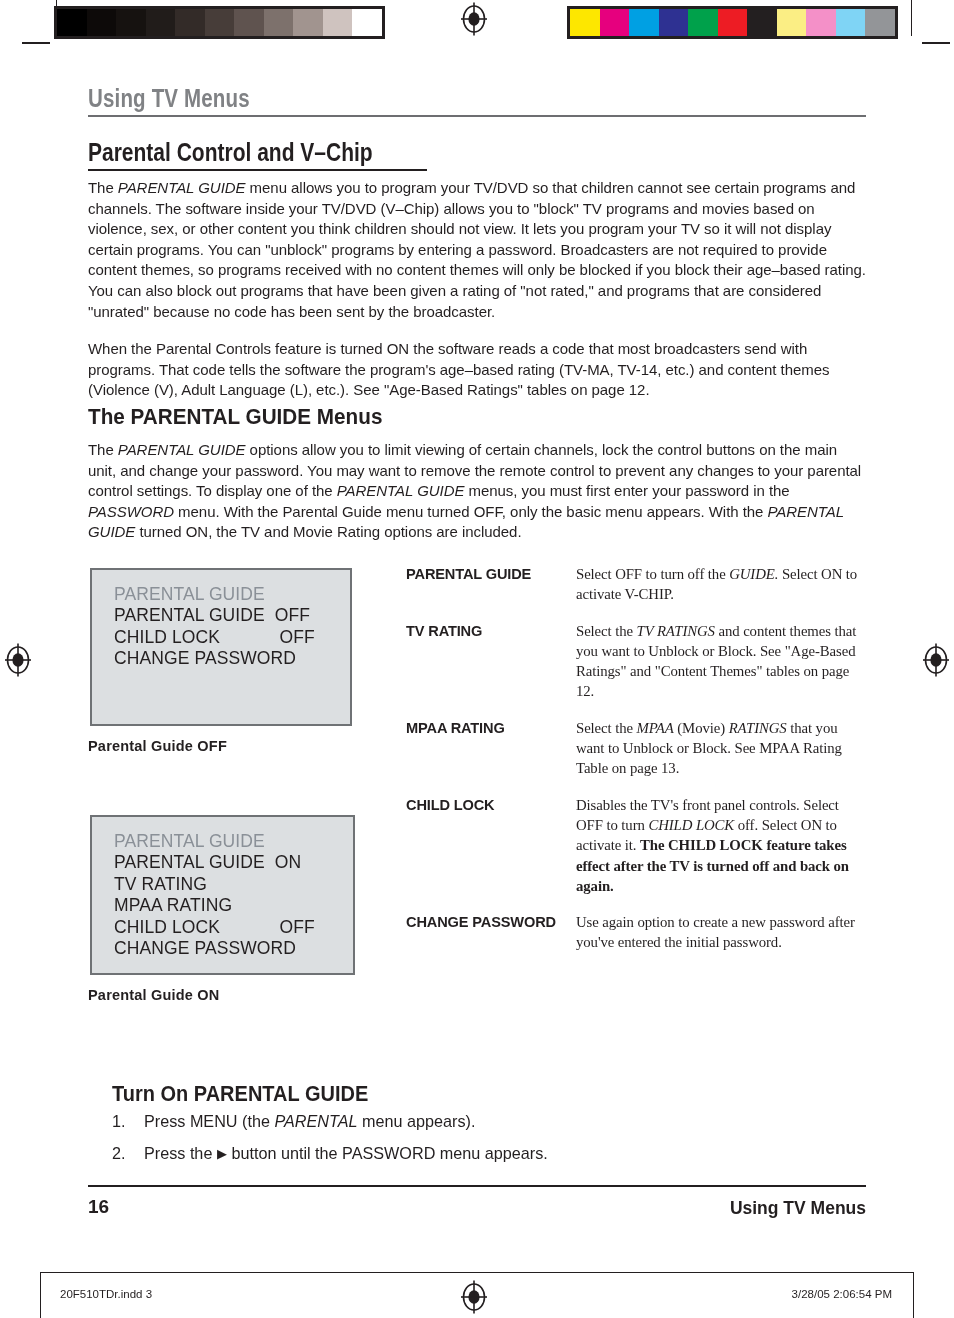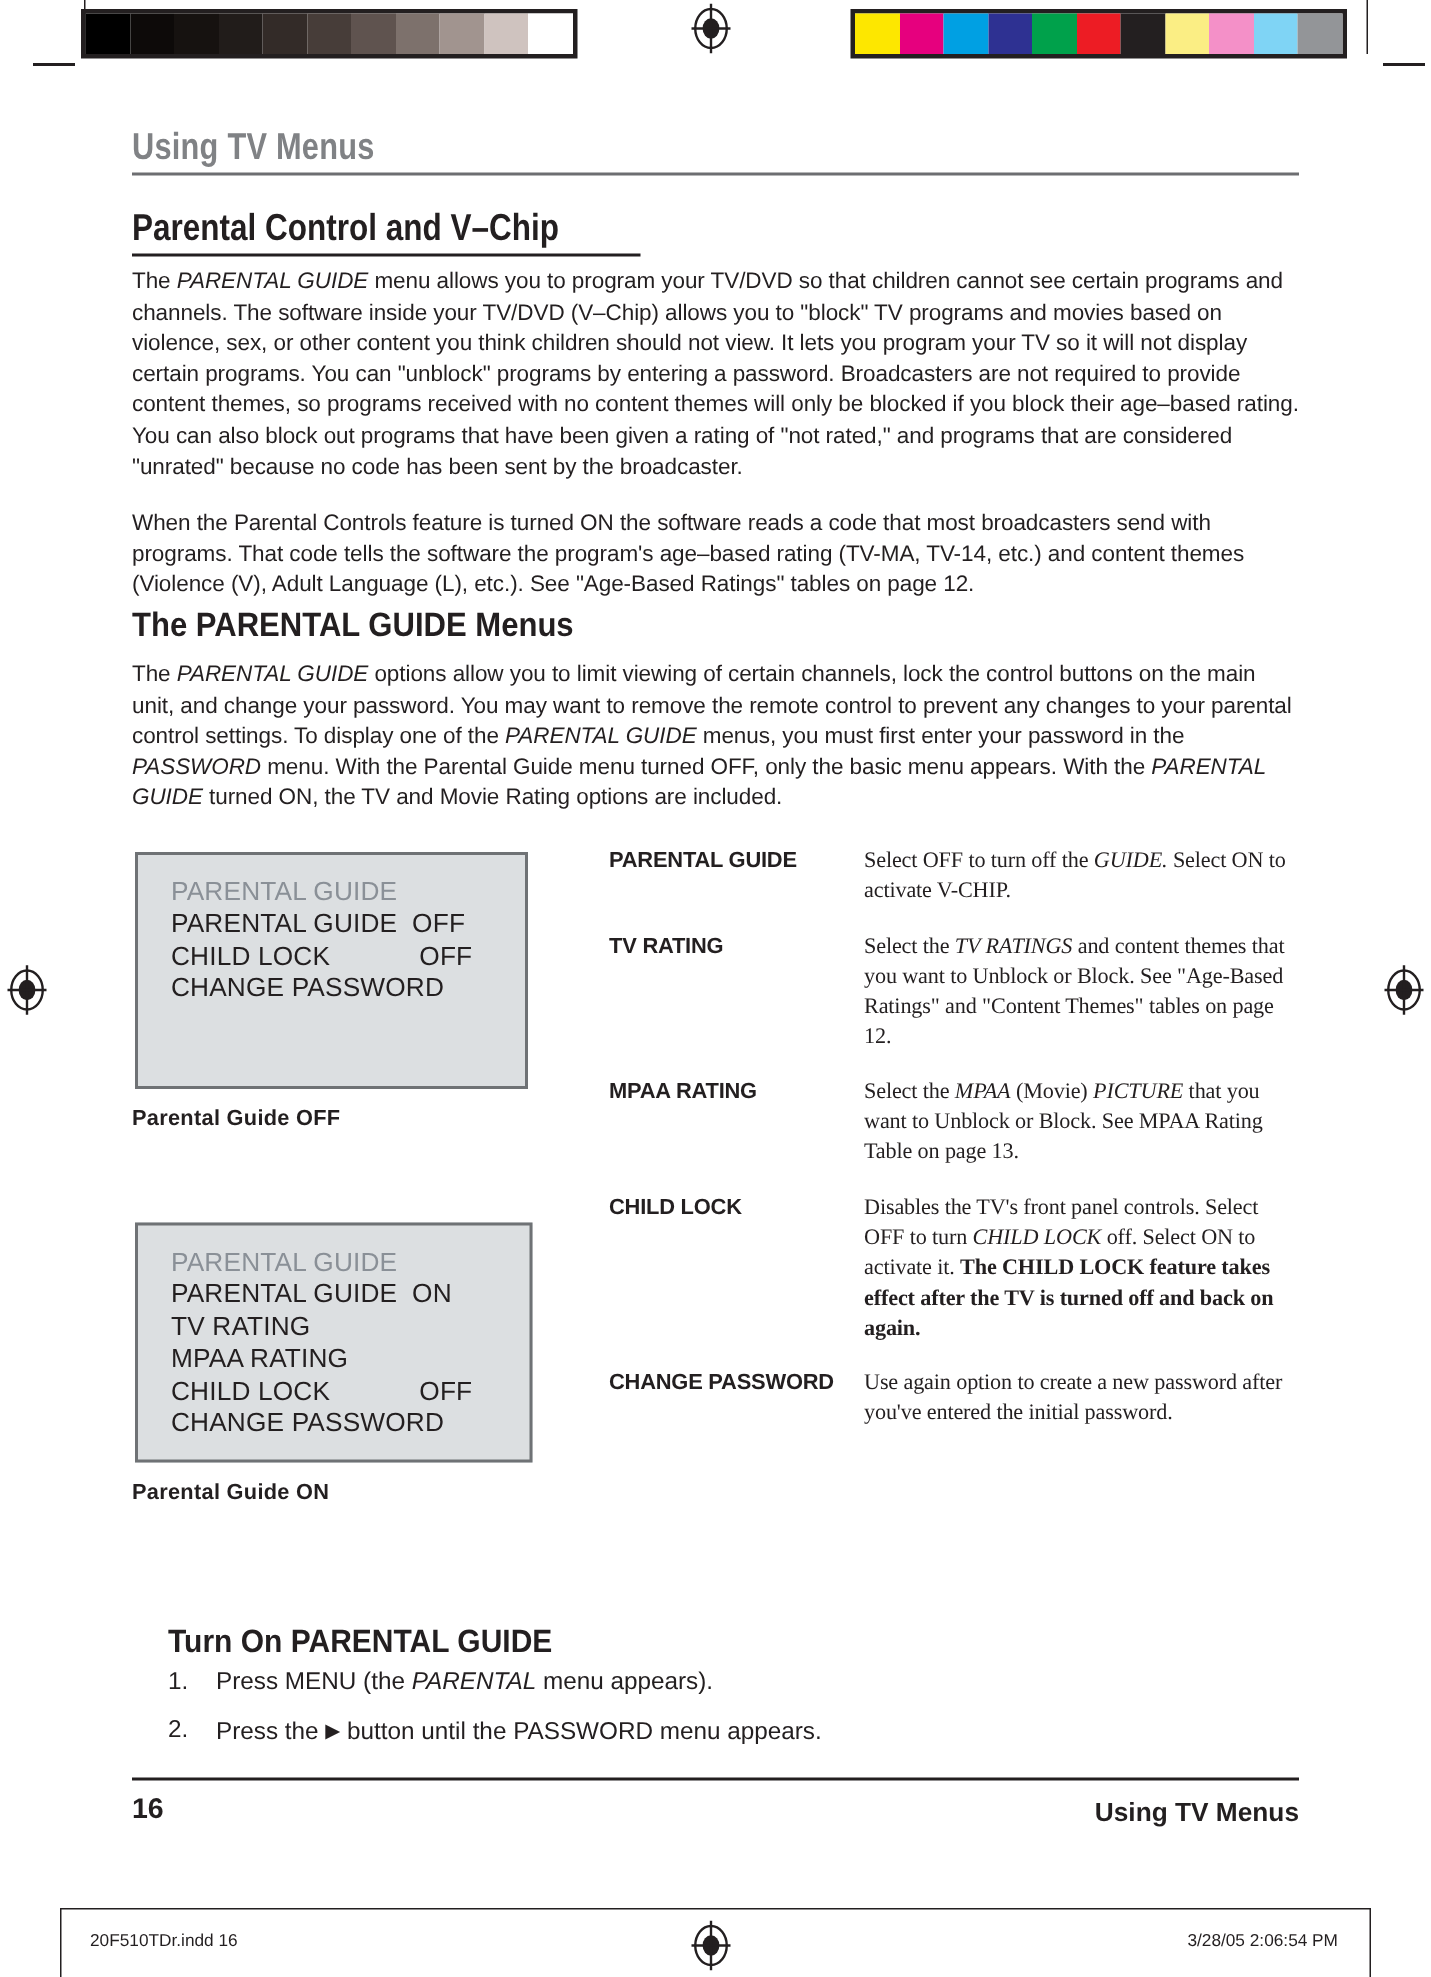--- a/index.html
+++ b/index.html
@@ -350,21 +350,21 @@
       <div class="defrow">
         <div class="term">PARENTAL GUIDE</div>
         <div class="desc">Select OFF to turn off the <i>GUIDE.</i> Select ON to activate V-CHIP.</div>
       </div>
       <div class="defrow">
         <div class="term">TV RATING</div>
         <div class="desc">Select the <i>TV RATINGS</i> and content themes that you want to Unblock or Block. See "Age-Based Ratings" and "Content Themes" tables on page 12.</div>
       </div>
       <div class="defrow">
         <div class="term">MPAA RATING</div>
-        <div class="desc">Select the <i>MPAA</i> (Movie) <i>PICTURE</i> that you want to Unblock or Block. See MPAA Rating Table on page 13.</div>
+        <div class="desc">Select the <i>MPAA</i> (Movie) <i>RATINGS</i> that you want to Unblock or Block. See MPAA Rating Table on page 13.</div>
       </div>
       <div class="defrow">
         <div class="term">CHILD LOCK</div>
         <div class="desc">Disables the TV's front panel controls. Select OFF to turn <i>CHILD LOCK</i> off. Select ON to activate it. <b>The CHILD LOCK feature takes effect after the TV is turned off and back on again.</b></div>
       </div>
       <div class="defrow">
         <div class="term">CHANGE PASSWORD</div>
         <div class="desc">Use again option to create a new password after you've entered the initial password.</div>
       </div>
     </div>
@@ -383,21 +383,21 @@
     </div>
 
   <div class="foot-rule"></div>
   <div class="folio-num">16</div>
   <div class="folio-title">Using TV Menus</div>
 </div>
 
 <div class="slug-rule-top"></div>
 <div class="slug-edge-l"></div>
 <div class="slug-edge-r"></div>
-<div class="slug-left">20F510TDr.indd   16</div>
+<div class="slug-left">20F510TDr.indd   3</div>
 <div class="slug-right">3/28/05   2:06:54 PM</div>
 <div class="reg" style="left:460px; top:1280px;">
   <svg viewBox="0 0 28 34" width="28" height="34" aria-hidden="true">
     <ellipse cx="14" cy="17" rx="10.5" ry="13" fill="none" stroke="#231f20" stroke-width="1.6"></ellipse>
     <ellipse cx="14" cy="17" rx="5.6" ry="6.8" fill="#231f20"></ellipse>
     <line x1="14" y1="0.5" x2="14" y2="33.5" stroke="#231f20" stroke-width="1.6"></line>
     <line x1="1" y1="17" x2="27" y2="17" stroke="#231f20" stroke-width="1.6"></line>
   </svg>
 </div>
 

